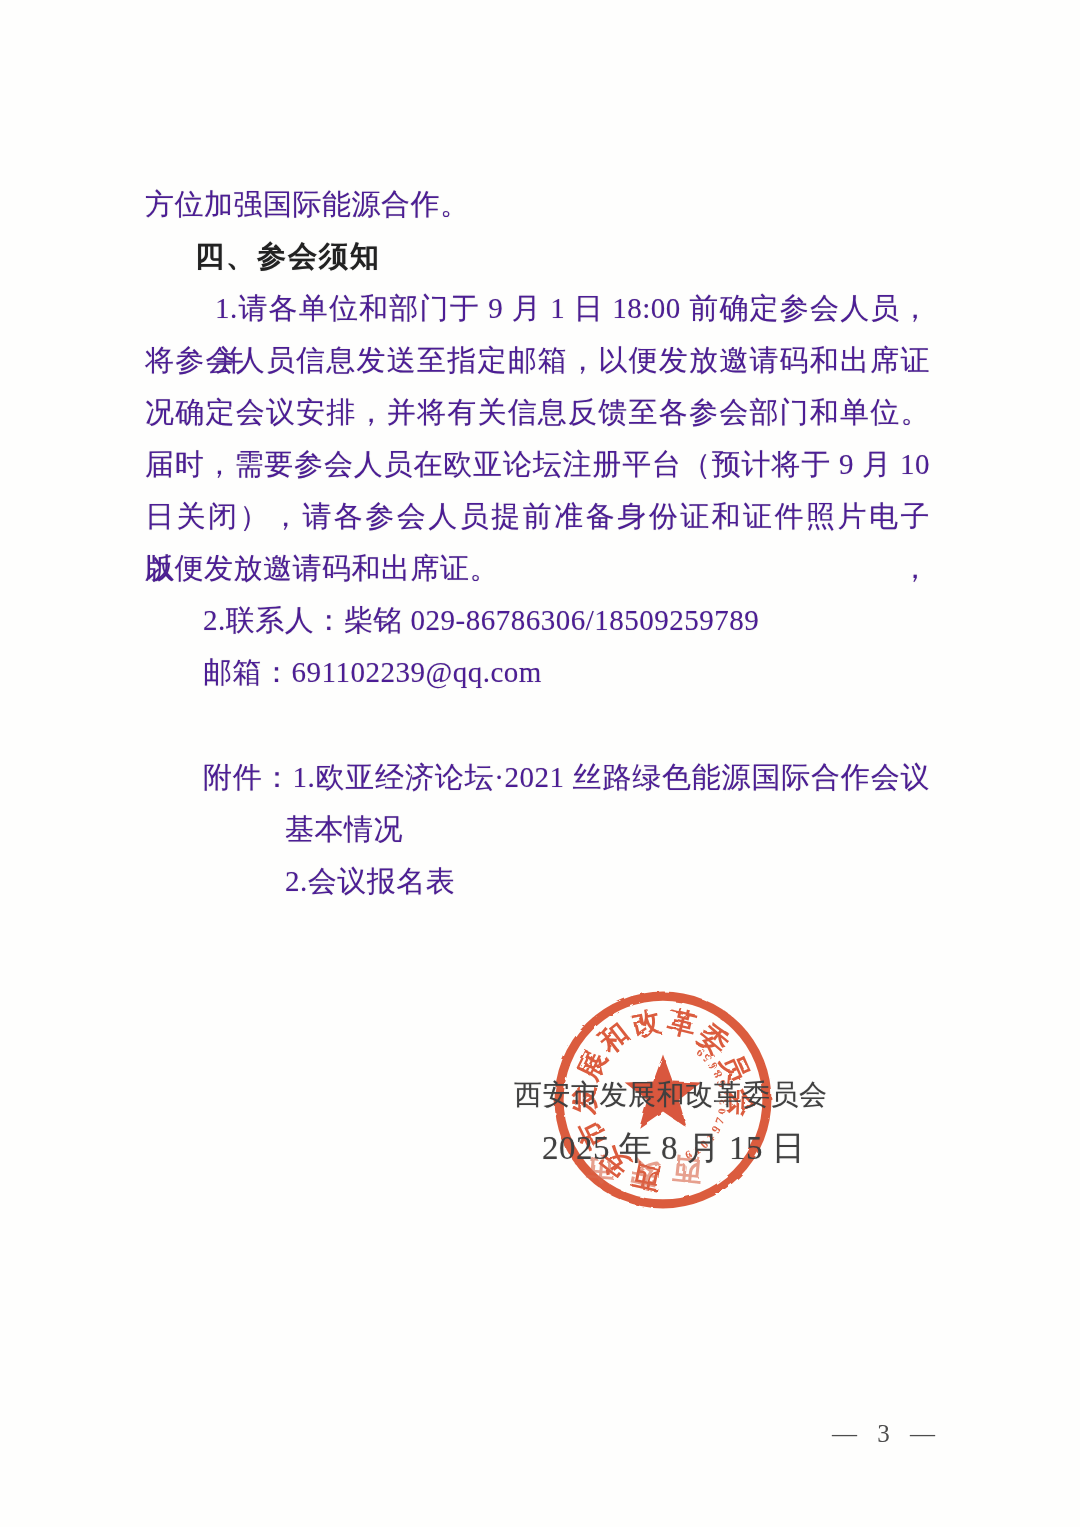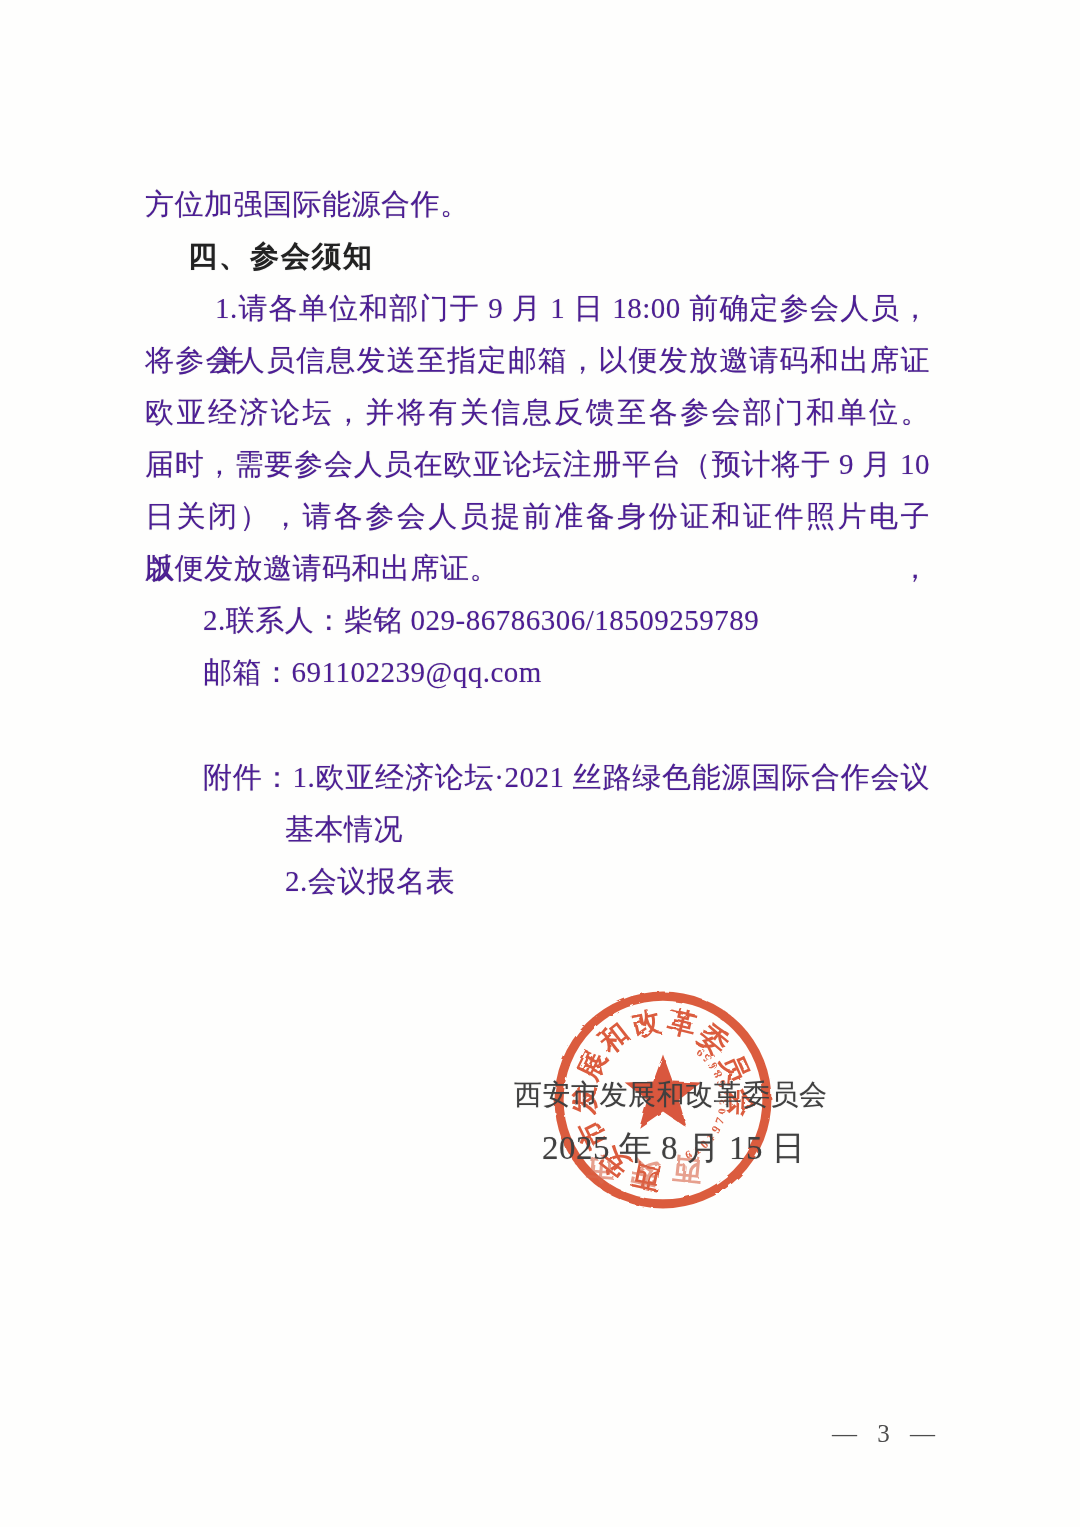--- a/index.html
+++ b/index.html
@@ -97,24 +97,24 @@
 
       <g font-size="29" text-anchor="middle" fill="#d65a3e" opacity="0.62">
         <text transform="translate(53,183)  rotate(185)" dominant-baseline="central">市</text>
         <text transform="translate(97,188)  rotate(192)" dominant-baseline="central">安</text>
         <text transform="translate(139,184) rotate(186)" dominant-baseline="central">西</text>
       </g>
     </g>
   </svg>
 
   <div class="line" style="left:145px;top:178px;">方位加强国际能源合作。</div>
-  <div class="line heading" style="left:188px;top:230px;">四、参会须知</div>
+  <div class="line heading" style="left:195px;top:230px;">四、参会须知</div>
   <div class="line j" style="left:215px;top:282px;width:715px;">1.请各单位和部门于 9 月 1 日 18:00 前确定参会人员，并</div>
   <div class="line j" style="left:145px;top:334px;width:785px;">将参会人员信息发送至指定邮箱，以便发放邀请码和出席证</div>
-  <div class="line j" style="left:145px;top:386px;width:785px;">欧亚经济论坛，并将有关信息反馈至各参会部门和单位。</div>
+  <div class="line j" style="left:145px;top:386px;width:785px;">况确定会议安排，并将有关信息反馈至各参会部门和单位。</div>
   <div class="line j" style="left:145px;top:438px;width:785px;">届时，需要参会人员在欧亚论坛注册平台（预计将于 9 月 10</div>
   <div class="line j" style="left:145px;top:490px;width:785px;">日关闭），请各参会人员提前准备身份证和证件照片电子版，</div>
   <div class="line" style="left:145px;top:542px;">以便发放邀请码和出席证。</div>
   <div class="line" style="left:203px;top:594px;">2.联系人：柴铭 029-86786306/18509259789</div>
   <div class="line" style="left:203px;top:646px;">邮箱：691102239@qq.com</div>
   <div class="line j" style="left:203px;top:751px;width:727px;">附件：1.欧亚经济论坛·2021 丝路绿色能源国际合作会议</div>
   <div class="line" style="left:285px;top:803px;">基本情况</div>
   <div class="line" style="left:285px;top:855px;">2.会议报名表</div>
 
   <div class="sig" style="left:514px;top:1069px;letter-spacing:0.5px;">西安市发展和改革委员会</div>

